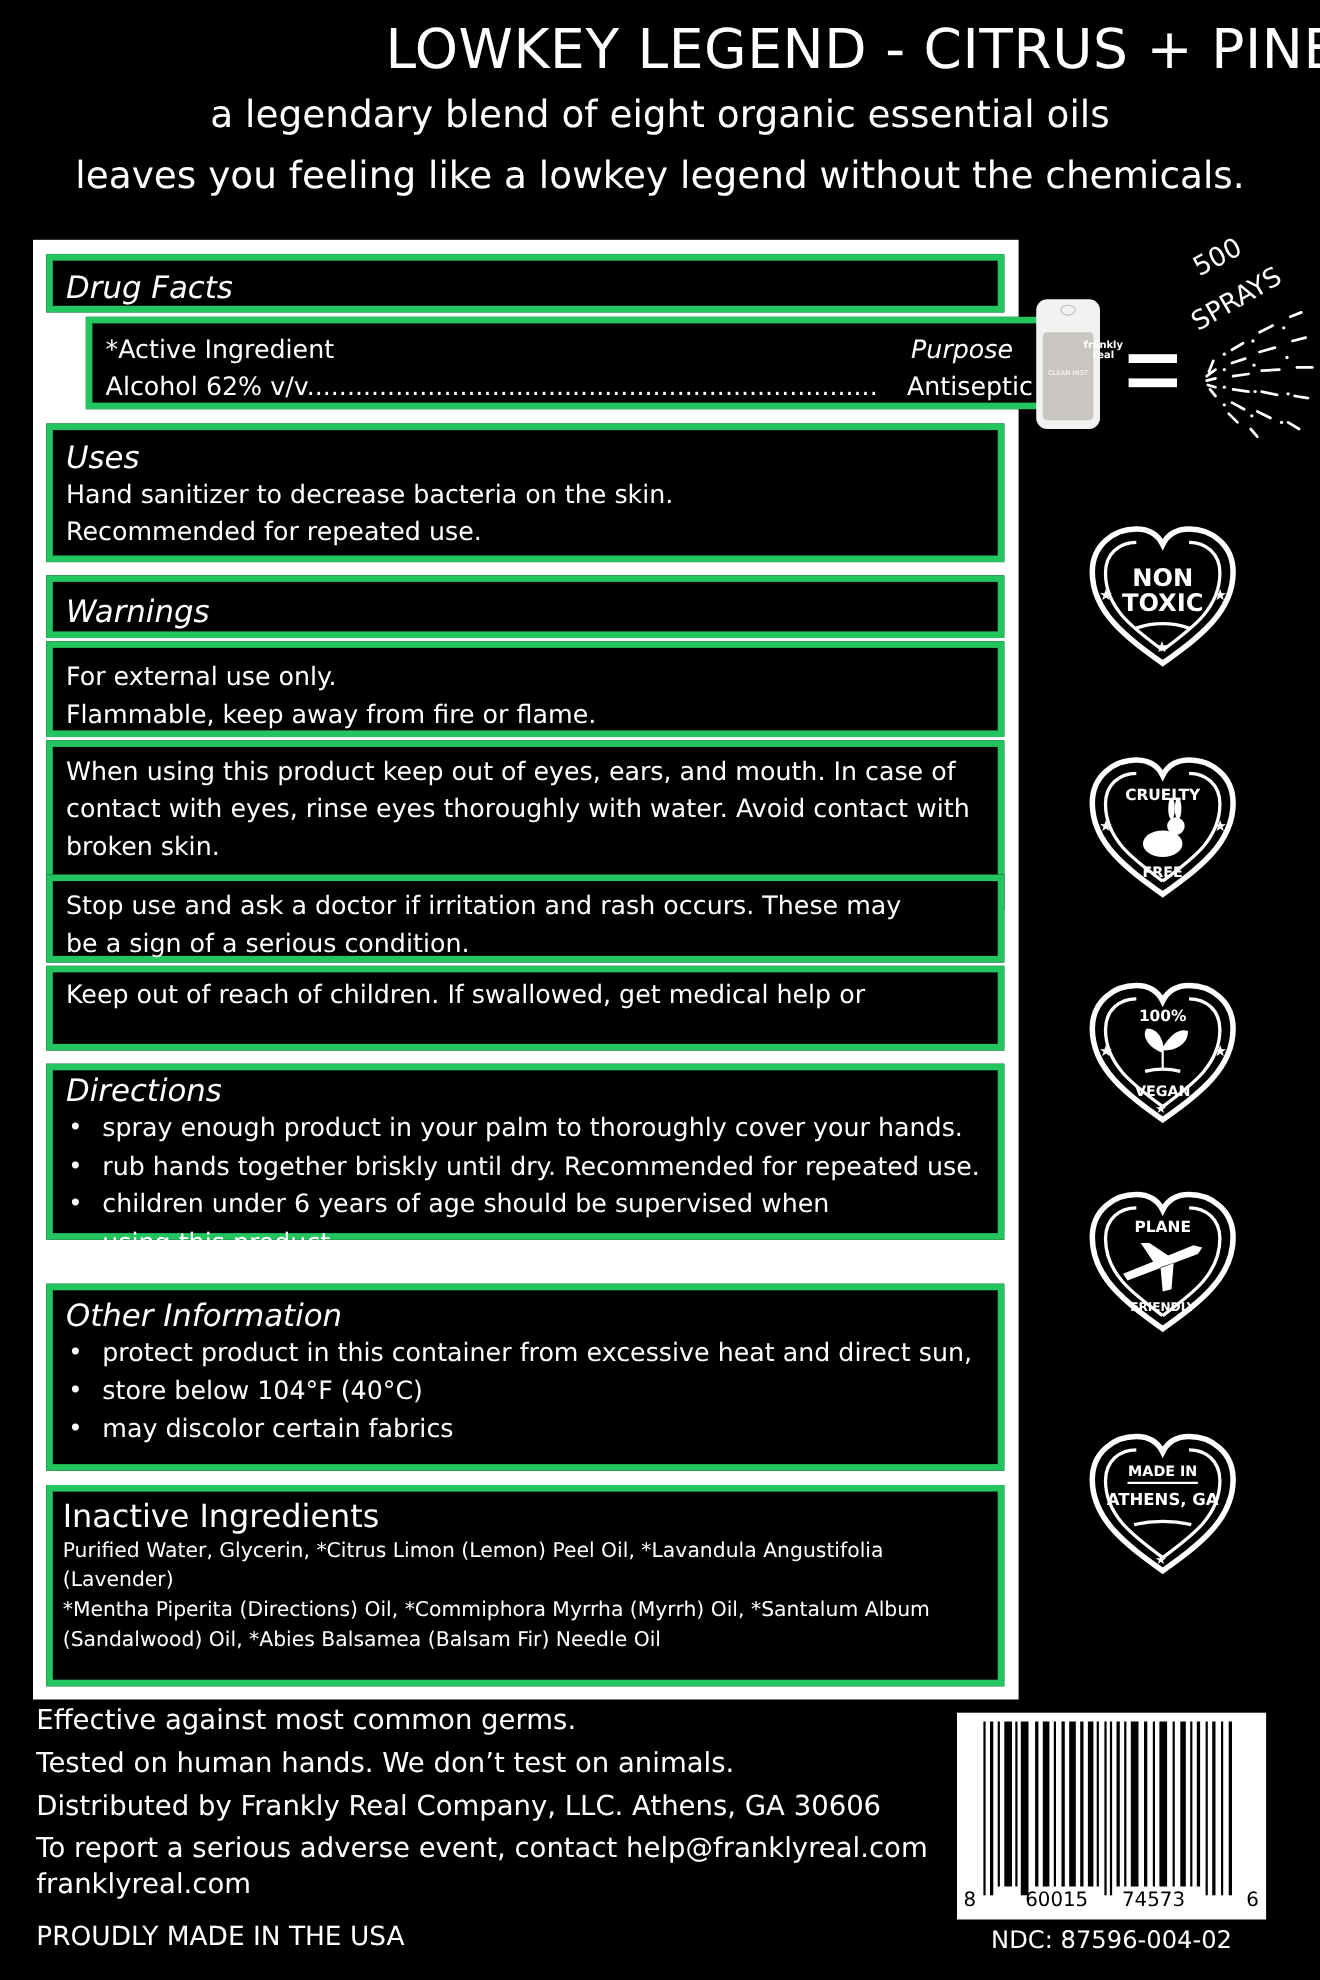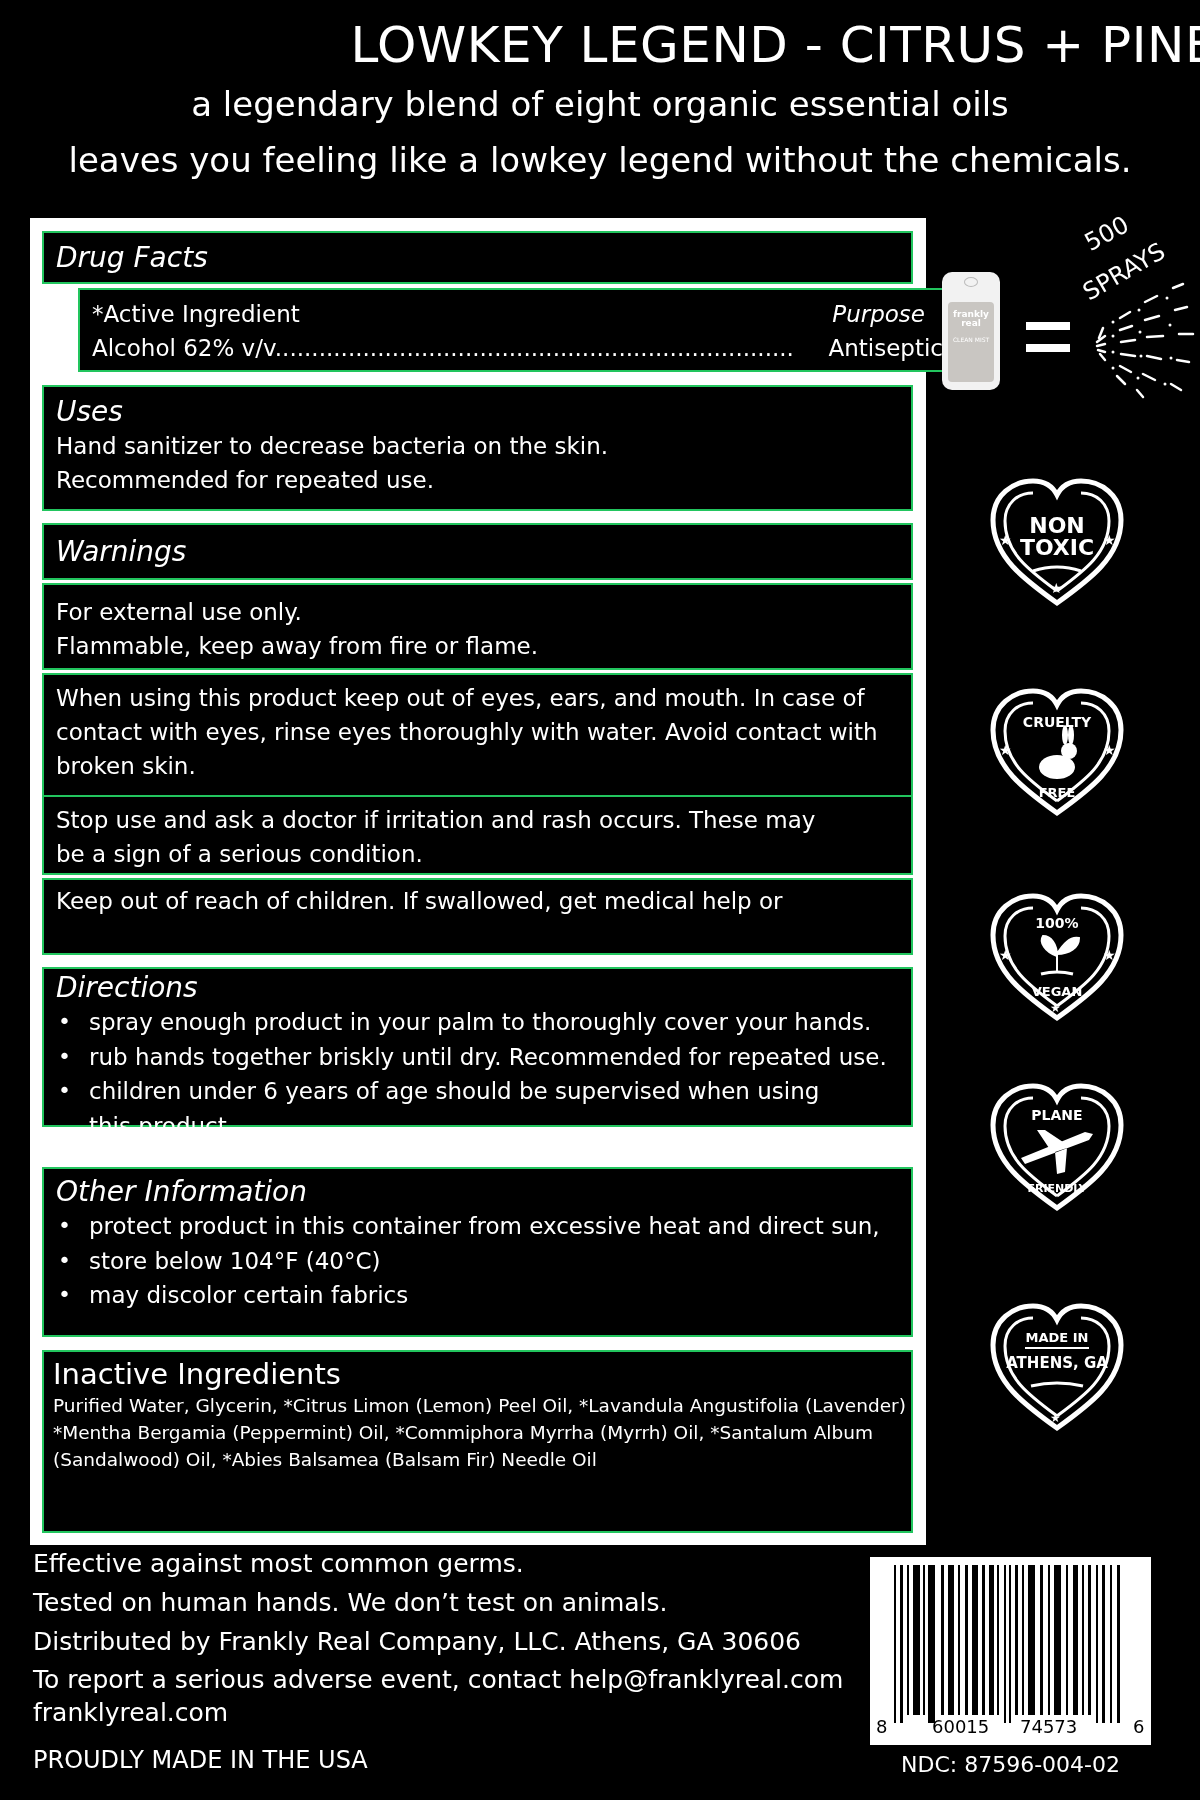--- a/index.html
+++ b/index.html
@@ -6,35 +6,35 @@
   body {
     width:1200px; height:1800px; background:#000; color:#fff;
     font-family:"DejaVu Sans", sans-serif; position:relative; overflow:hidden;
   }
   .abs { position:absolute; }
   .title { left:0; width:1200px; text-align:right; top:16px; font-size:50px; letter-spacing:0.5px; font-weight:normal;padding-left:17px; }
   .sub1 { left:0; width:1200px; text-align:center; top:84px; font-size:34px; }
   .sub2 { left:0; width:1200px; text-align:center; top:140px; font-size:34px; }
 
   .facts-box { left:30px; top:218px; width:896px; height:1327px; background:#fff; }
-  .blk { position:absolute; left:12px; width:871px; background:#000; box-sizing:border-box; padding:0 0 0 12px; border:2px solid #22c55e; }
+  .blk { position:absolute; left:12px; width:871px; background:#000; box-sizing:border-box; padding:0 0 0 12px; border:6px solid #22c55e; }
   .hdr { font-style:italic; font-size:28px; line-height:34px; }
   .body { font-size:23px; line-height:34px; }
   .row { display:flex; justify-content:space-between; }
   .row .right { padding-right:4px; }
   ul.bl { list-style:none; margin:0; padding:0; }
   ul.bl li { position:relative; padding-left:33px; font-size:23px; line-height:34.5px; }
   ul.bl li::before { content:"•"; position:absolute; left:2px; top:0; font-size:22px; }
   .inact-title { font-size:29px; line-height:36px; }
   .inact-body { font-size:18.5px; line-height:27px; }
 
   .bottle { left:942px; top:272px; width:58px; height:118px; border-radius:10px; background:#f2f2f2; }
   .bottle .win { position:absolute; left:6px; top:30px; width:46px; height:80px; background:#c9c6c2; border-radius:4px; }
   .bottle .cap { position:absolute; left:22px; top:5px; width:12px; height:8px; border:1px solid #bbb; border-radius:50%; }
-  .bottle .brand { position:absolute; left:0; width:100%; top:38px; text-align:center; font-size:9px; line-height:9px; color:#fff; font-weight:bold; }
+  .bottle .brand { position:absolute; left:0; width:100%; top:38px; text-align:center; font-size:9px; line-height:9px; color:#fff; font-weight:bold;padding-left:32px; }
   .bottle .name { position:absolute; left:0; width:100%; top:64px; text-align:center; font-size:6px; color:#fff; }
   .eq { left:1026px; width:44px; height:8px; background:#fff; }
   .sprays-lbl { left:1070px; top:228px; width:130px; height:90px; }
   .badge { left:985px; width:145px; height:135px; }
 
   .foot { left:33px; font-size:25px; line-height:28px; }
   .barcode { left:870px; top:1557px; width:281px; height:188px; background:#fff; }
   .ndc { left:870px; width:281px; top:1752px; text-align:center; font-size:22px; }
 </style>
 </head>
@@ -99,21 +99,21 @@
     <ul class="bl">
       <li>protect product in this container from excessive heat and direct sun,</li>
       <li>store below 104°F (40°C)</li>
       <li>may discolor certain fabrics</li>
     </ul>
   </div>
 
   <div class="blk" style="top:1132px;height:183px;padding-top:4px;padding-left:9px;">
     <div class="inact-title">Inactive Ingredients</div>
     <div class="inact-body">Purified Water, Glycerin, *Citrus Limon (Lemon) Peel Oil, *Lavandula Angustifolia (Lavender)</div>
-    <div class="inact-body">*Mentha Bergamia (Peppermint) Oil, *Commiphora Myrrha (Myrrh) Oil, *Santalum Album</div>
+    <div class="inact-body">*Mentha Piperita (Directions) Oil, *Commiphora Myrrha (Myrrh) Oil, *Santalum Album</div>
     <div class="inact-body">(Sandalwood) Oil, *Abies Balsamea (Balsam Fir) Needle Oil</div>
   </div>
 </div>
 
 <div class="abs bottle">
   <div class="cap"></div>
   <div class="win"></div>
   <div class="brand">frankly real</div>
   <div class="name">CLEAN MIST</div>
 </div>

